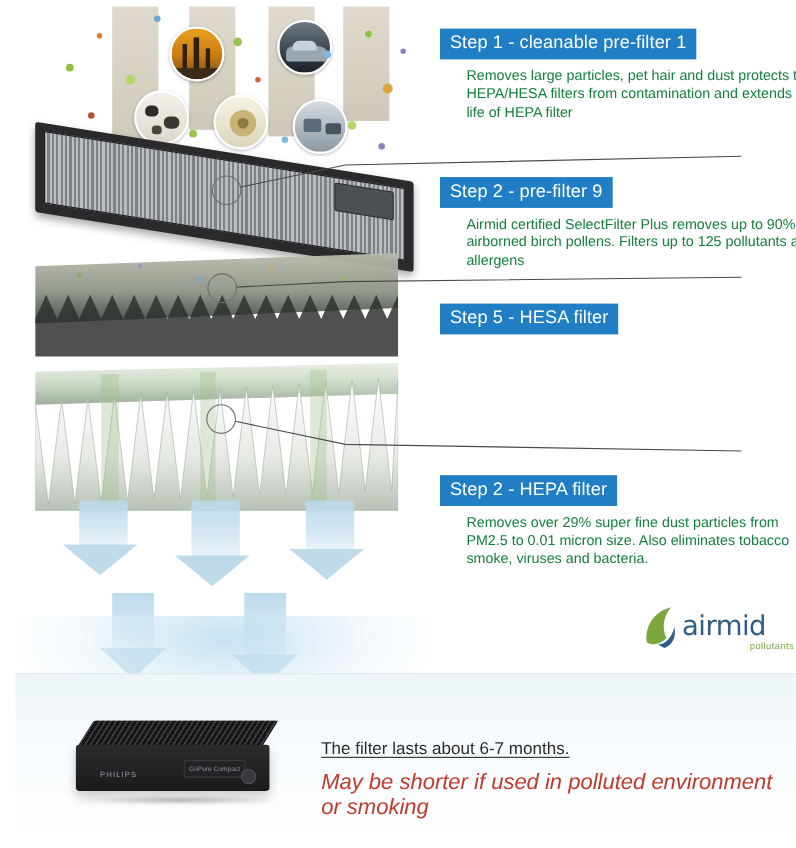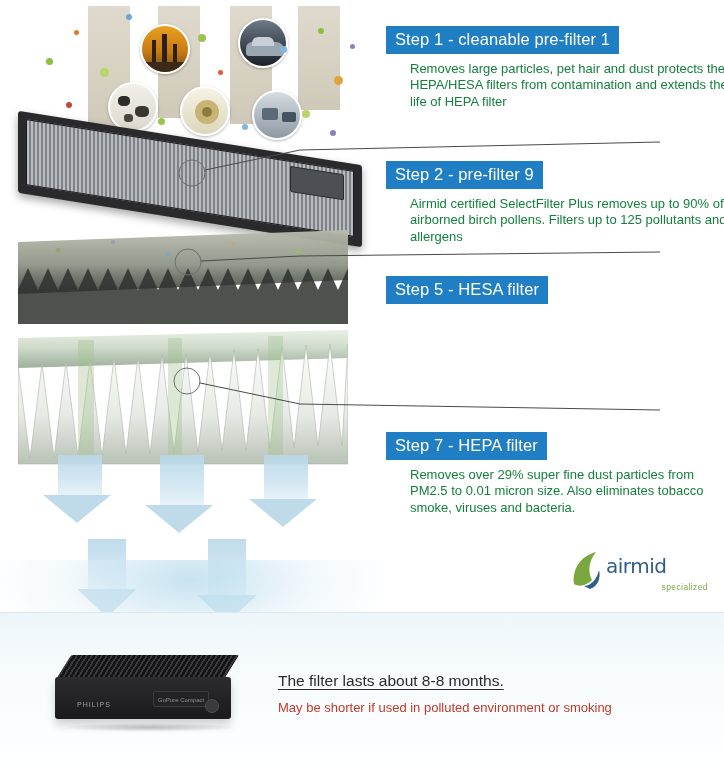--- a/index.html
+++ b/index.html
@@ -4,21 +4,21 @@
 <style>
   * { box-sizing: border-box; }
   html, body { margin:0; padding:0; }
   body {
     width: 724px; height: 771px;
     background: #ffffff;
     font-family: "Liberation Sans", sans-serif;
     position: relative;
     overflow: hidden;
   }
-  .stage { position:absolute; left:0; top:0; width:672px; height:771px; }
+  .stage { position:absolute; left:14px; top:0; width:672px; height:771px; }
 
   
   .illus { position:absolute; left:0; top:0; width:380px; height:640px; }
 
   
   .cloud { position:absolute; left:30px; top:6px; width:330px; height:140px; }
   .cloud .band {
     position:absolute; top:0; width:42px; height:125px;
     background: linear-gradient(180deg,#d9d3c4 0%, #cfc8b6 60%, #c6bfad 100%);
     opacity:.85;
@@ -102,21 +102,21 @@
   }
   #step1 { position:absolute; left:0; top:0; }
   #step2 { position:absolute; left:0; top:135px; }
   #step3 { position:absolute; left:0; top:250px; }
   #step4 { position:absolute; left:0; top:406px; }
 
   
   .logo { position:absolute; left:570px; top:544px; width:140px; height:54px; }
   .logo-word {
     position:absolute; left:36px; top:10px;
-    font-size:20px; color:#2f5f86; font-family:"DejaVu Sans", sans-serif;
+    font-size:25px; color:#2f5f86; font-family:"DejaVu Sans", sans-serif;
     letter-spacing:-.5px;
   }
   .logo-sub {
     position:absolute; right:2px; top:38px;
     font-size:8.5px; color:#7aa83e; letter-spacing:.4px;
   }
 
   
   .bottom-band {
     position:absolute; left:0; top:612px; width:724px; height:159px;
@@ -152,21 +152,21 @@
   .pur-shadow {
     position:absolute; left:6px; top:68px; width:176px; height:9px;
     background: radial-gradient(ellipse at 50% 50%, rgba(0,0,0,.22) 0%, rgba(0,0,0,0) 70%);
   }
 
   .bottom-text { position:absolute; left:278px; top:672px; width:430px; }
   .bt-line1 {
     font-size:15.5px; color:#2b2b2b; text-decoration:underline;
     text-underline-offset:3px; margin-bottom:10px;
   }
-  .bt-line2 { font-size:13px; color:#c0392b; }
+  .bt-line2 { font-size:20px; color:#c0392b;font-style:italic; }
 </style>
 </head>
 <body>
 
 <div class="stage">
 
   <div class="illus">
 
     <div class="cloud">
       <div class="band" style="left:58px;"></div>
@@ -316,44 +316,44 @@
     <div class="step" id="step2">
       <div class="step-title">Step 2 - pre-filter 9</div>
       <div class="step-body">Airmid certified SelectFilter Plus removes up to 90% of airborned birch pollens. Filters up to 125 pollutants and allergens</div>
     </div>
 
     <div class="step" id="step3">
       <div class="step-title">Step 5 - HESA filter</div>
     </div>
 
     <div class="step" id="step4">
-      <div class="step-title">Step 7 - HEPA filter</div>
+      <div class="step-title">Step 2 - HEPA filter</div>
       <div class="step-body">Removes over 29% super fine dust particles from PM2.5 to 0.01 micron size. Also eliminates tobacco smoke, viruses and bacteria.</div>
     </div>
   </div>
 
   <div class="logo">
     <svg width="34" height="40" viewBox="0 0 34 40" style="position:absolute;left:0;top:6px;">
       <path d="M4,34 C2,20 10,6 26,2 C18,12 18,22 22,30 C16,36 9,37 4,34 Z" fill="#7aa83e"></path>
       <path d="M14,36 C20,36 27,30 29,20 C31,28 28,36 20,39 Z" fill="#2f5f86"></path>
     </svg>
     <div class="logo-word">airmid</div>
-    <div class="logo-sub">specialized</div>
+    <div class="logo-sub">pollutants</div>
   </div>
 
   <div class="bottom-band"></div>
 
   <div class="purifier">
     <div class="pur-top"></div>
     <div class="pur-body">
       <div class="brand">PHILIPS</div>
       <div class="label">GoPure Compact</div>
     </div>
     <div class="pur-knob"></div>
     <div class="pur-shadow"></div>
   </div>
 
   <div class="bottom-text">
-    <div class="bt-line1">The filter lasts about 8-8 months.</div>
+    <div class="bt-line1">The filter lasts about 6-7 months.</div>
     <div class="bt-line2">May be shorter if used in polluted environment or smoking</div>
   </div>
 
 </div>
 
 </body></html>

